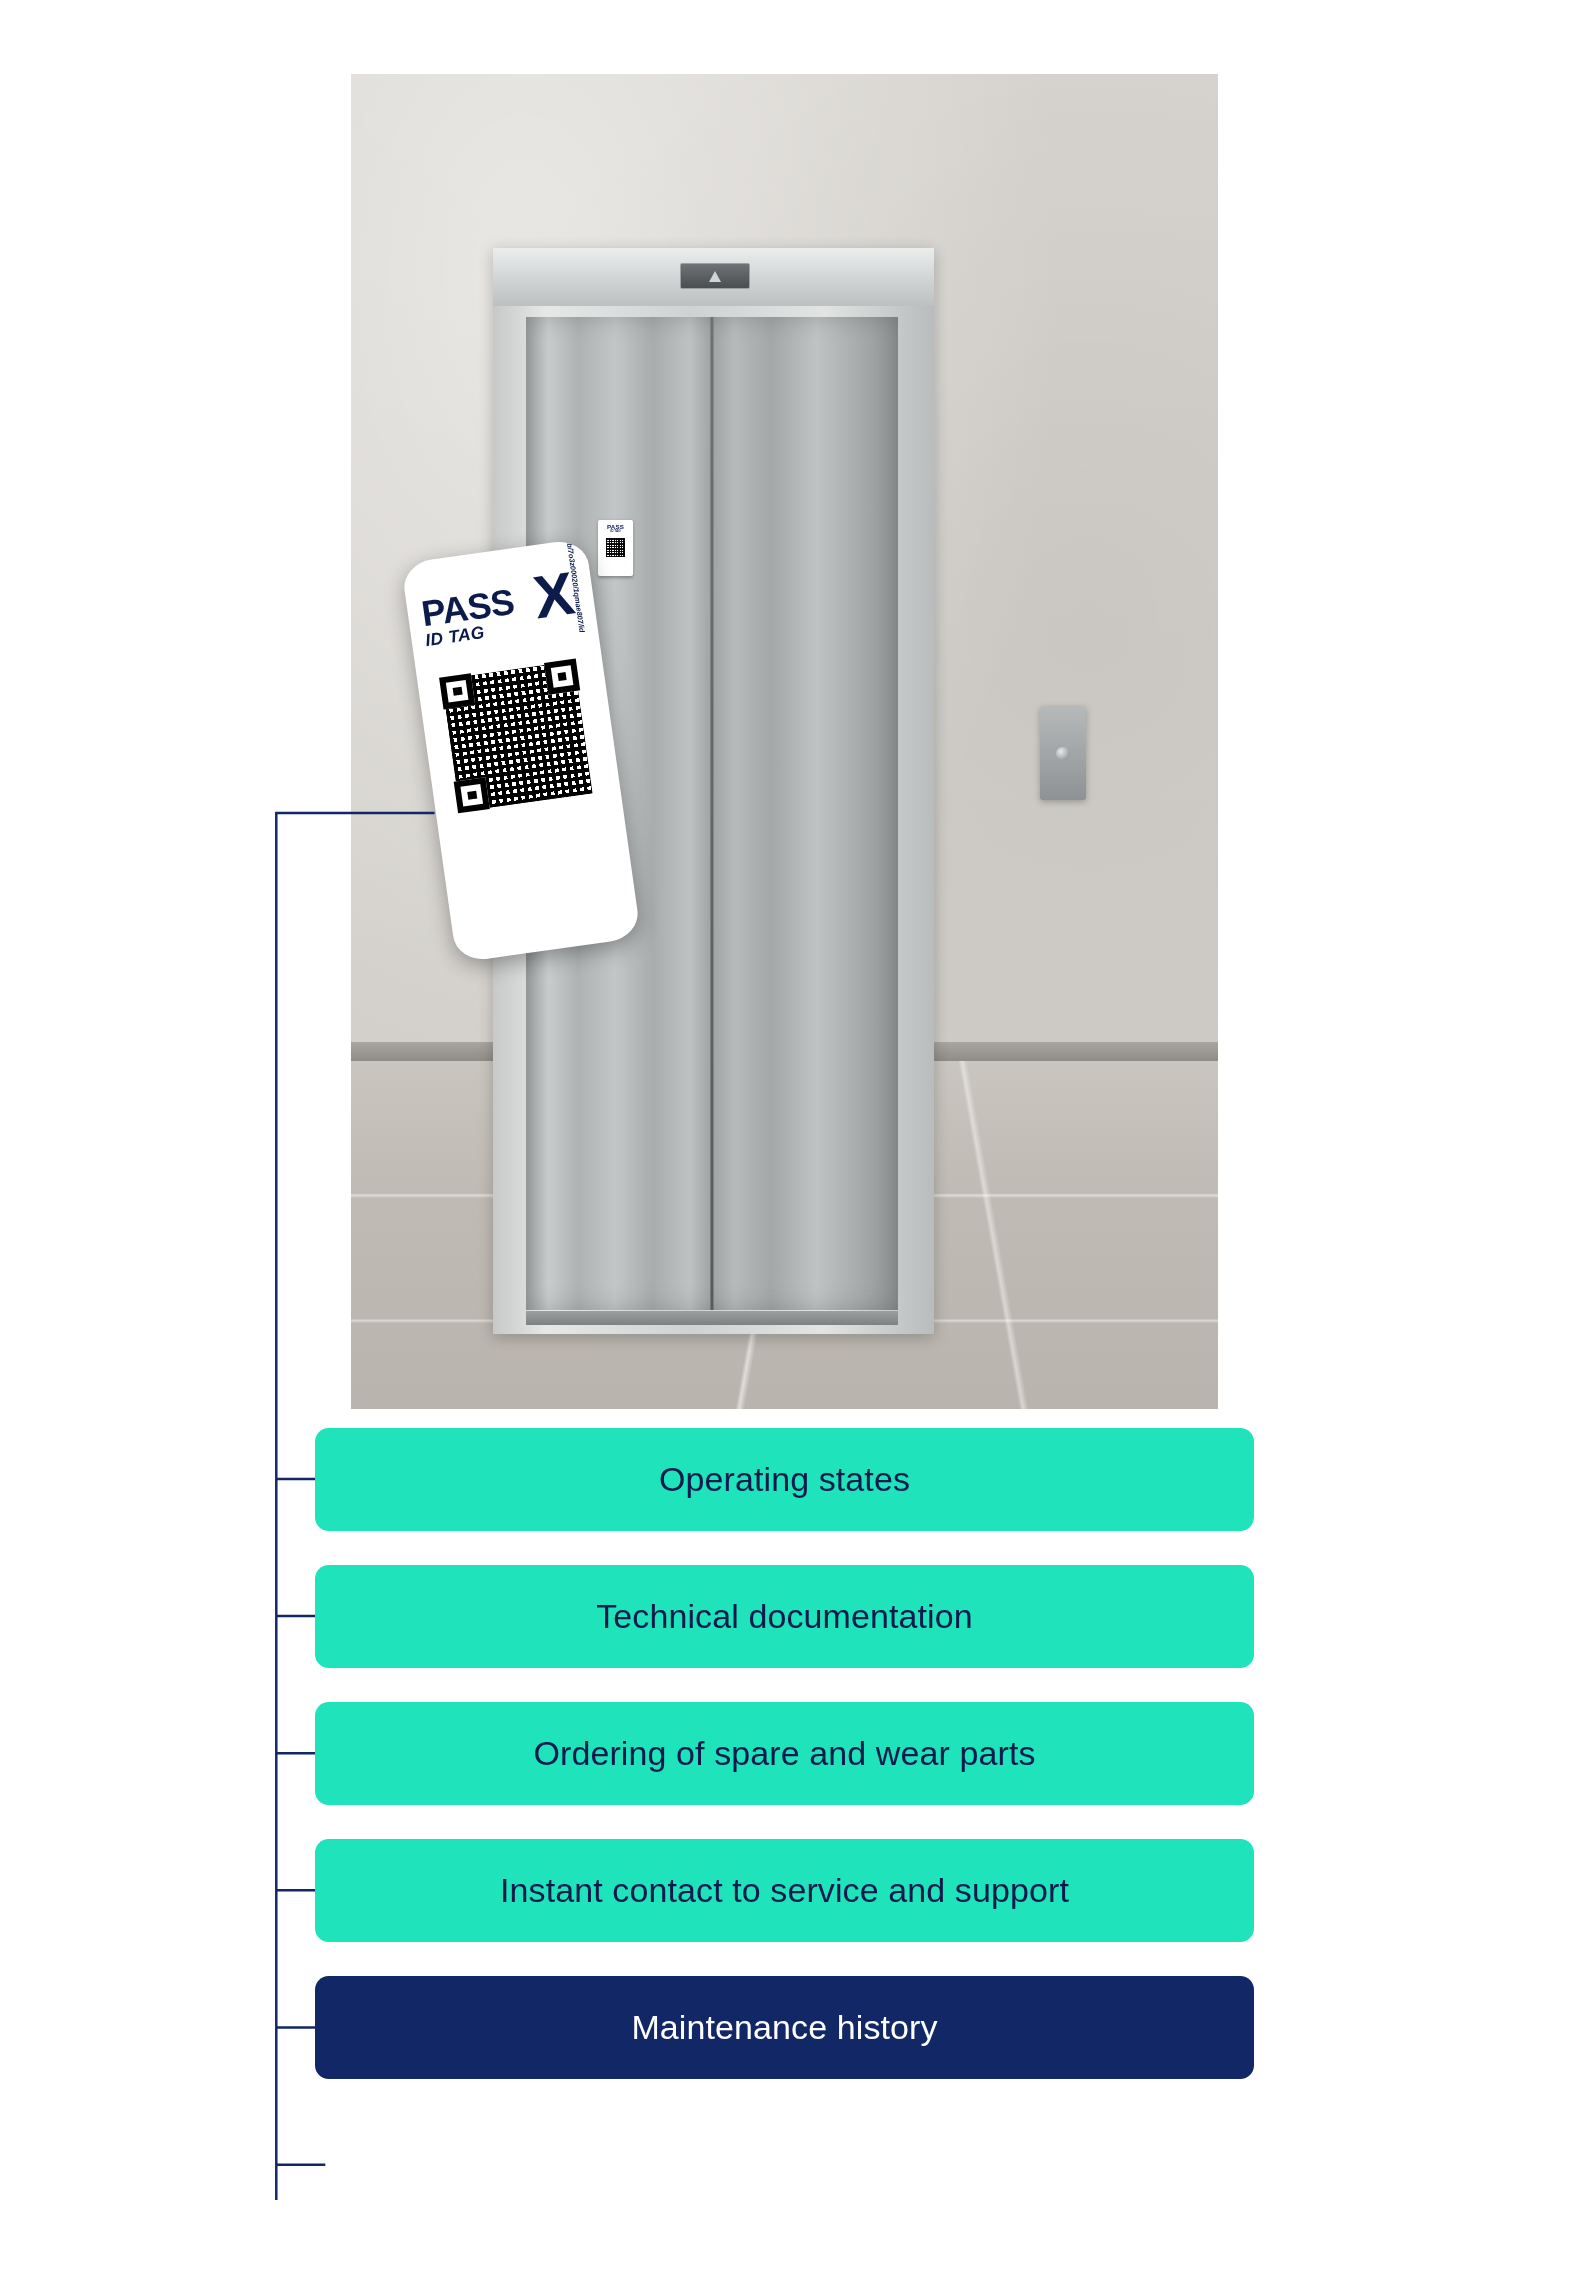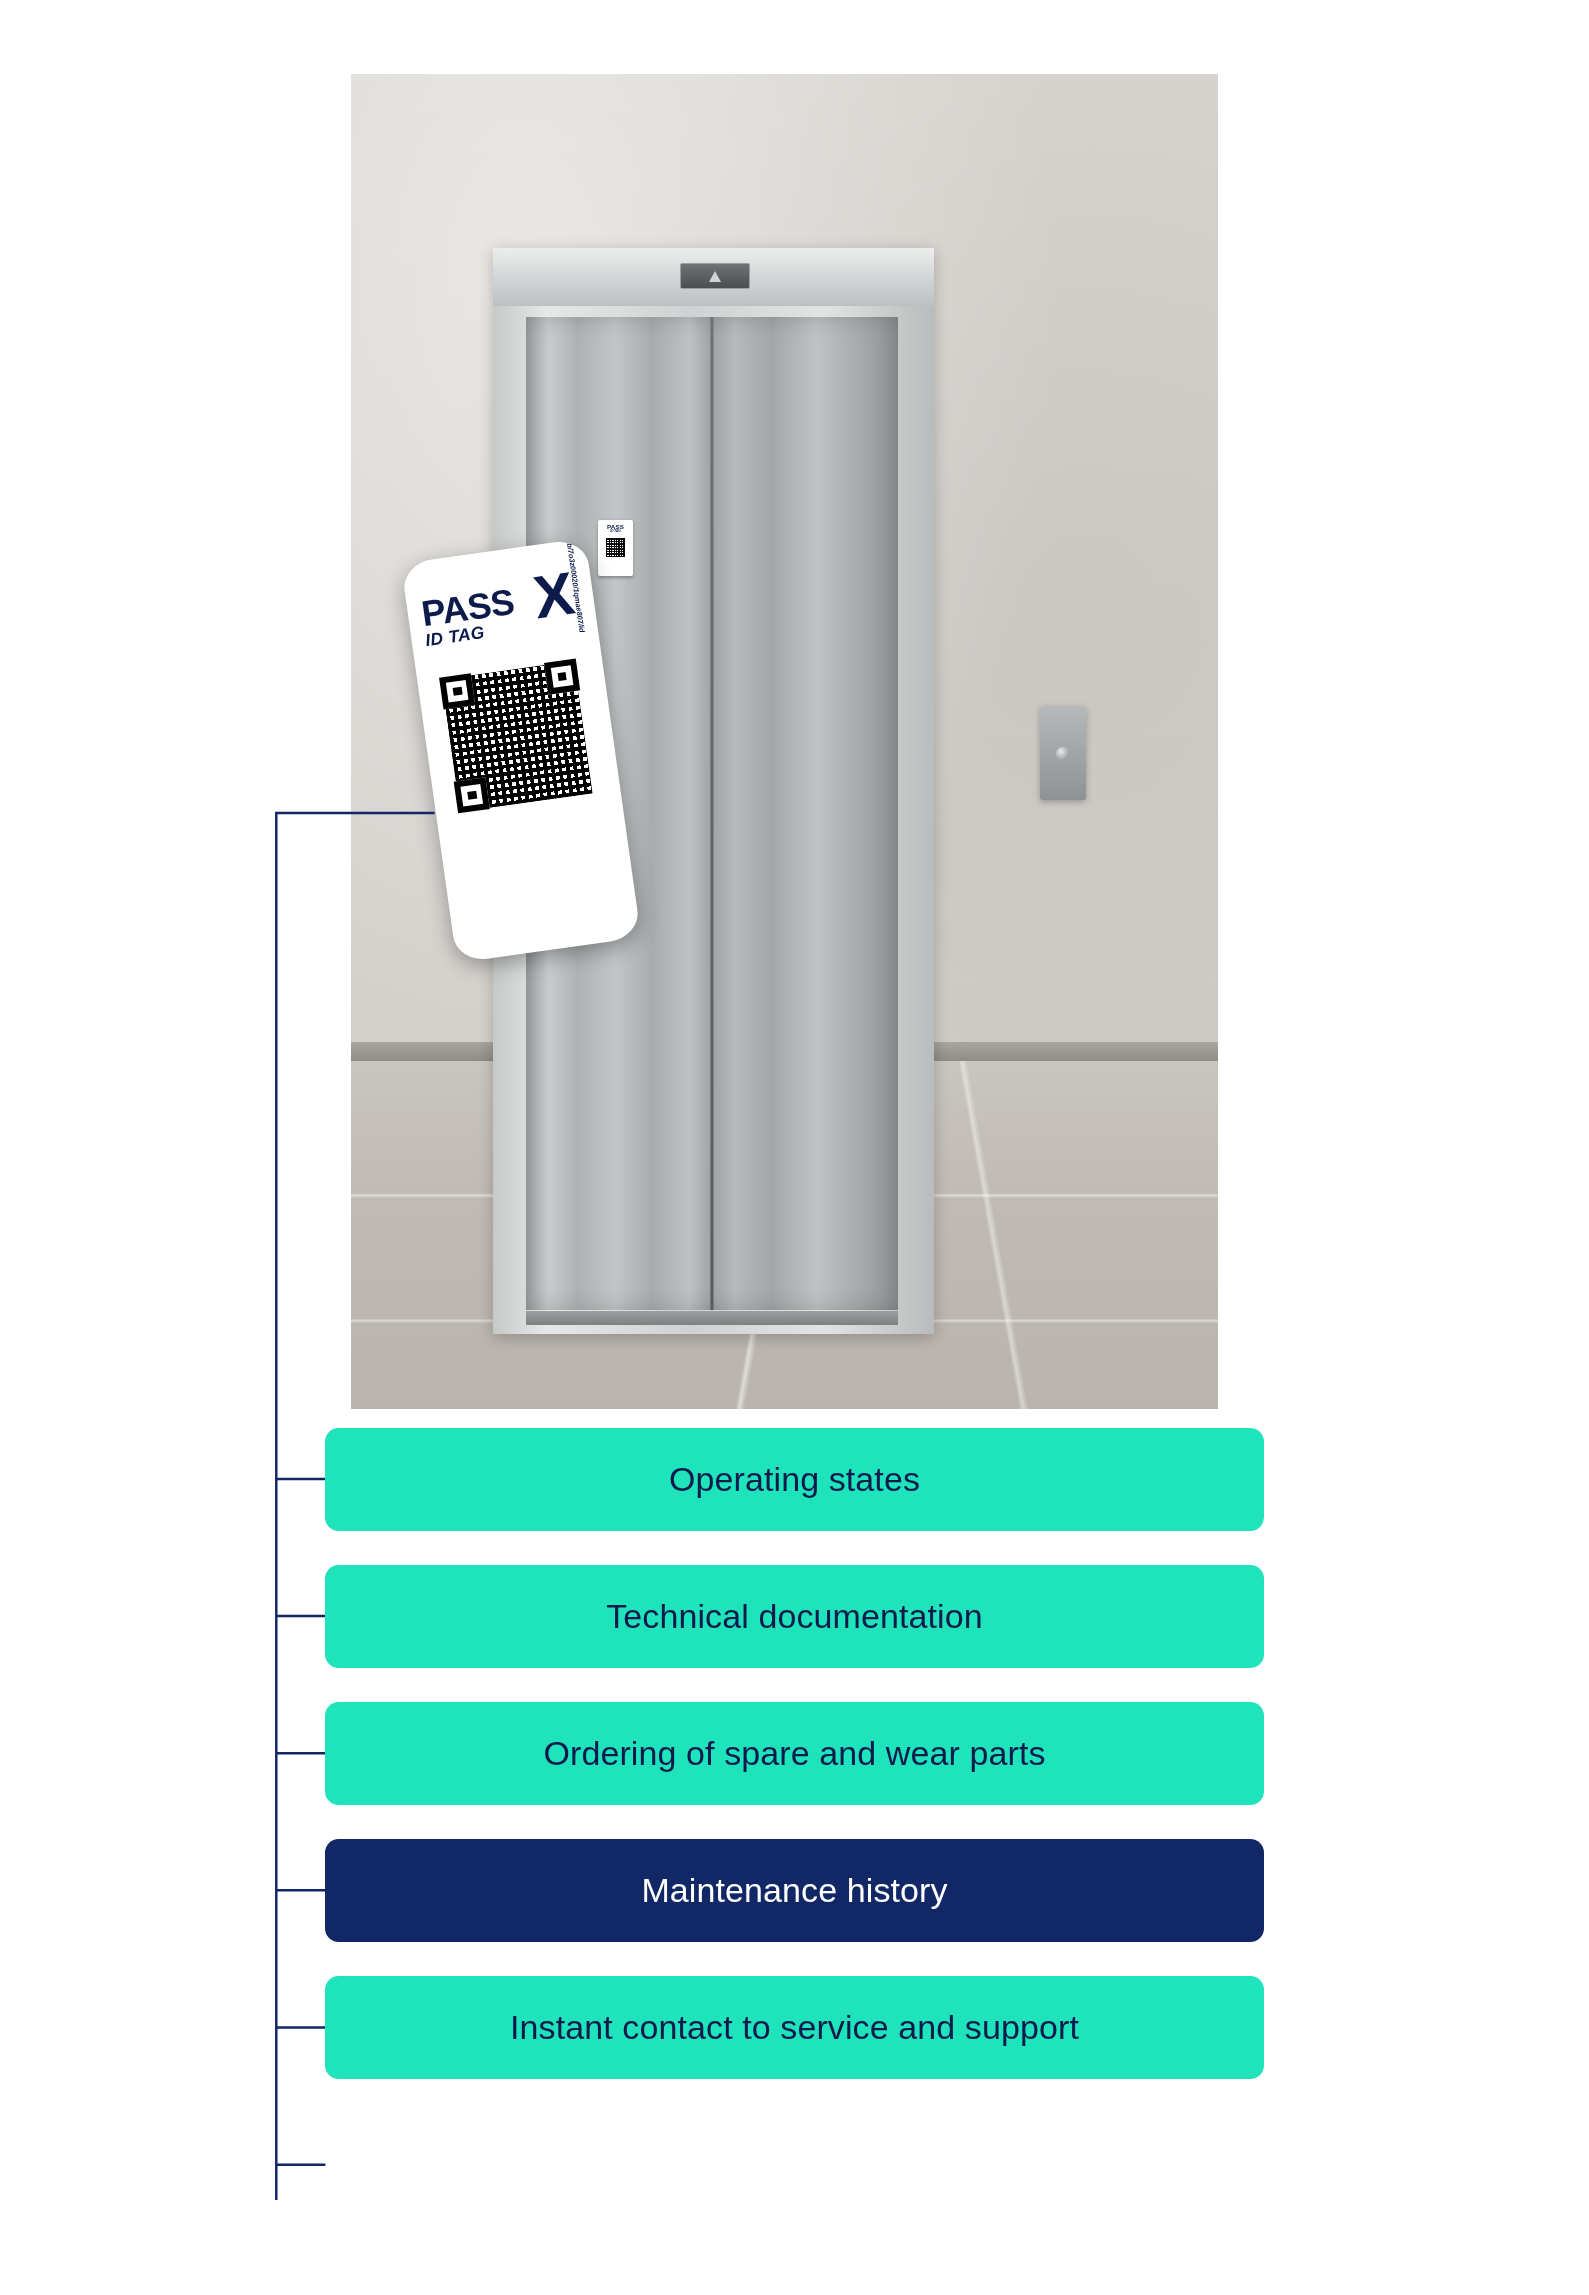--- a/index.html
+++ b/index.html
@@ -231,21 +231,21 @@
     transform: rotate(90deg);
     transform-origin: right top;
   }
 
   
   .connector { position: absolute; left: 0; top: 0; width: 1589px; height: 2295px; pointer-events: none; }
 
   
   .bars {
     position: absolute;
-    left: 325px;
+    left: 315px;
     top: 1428px;
     width: 939px;
   }
   .bar {
     width: 939px;
     height: 103px;
     border-radius: 13.7px;
     display: flex;
     align-items: center;
     justify-content: center;
@@ -333,22 +333,22 @@
   <div class="bars">
     <div class="bar">
       <span>Operating states</span>
     </div>
     <div class="bar">
       <span>Technical documentation</span>
     </div>
     <div class="bar">
       <span>Ordering of spare and wear parts</span>
     </div>
+    <div class="bar">
+      <span>Instant contact to service and support</span>
+    </div>
     <div class="bar dark">
       <span>Maintenance history</span>
     </div>
-    <div class="bar">
-      <span>Instant contact to service and support</span>
-    </div>
   </div>
 
 </div>
 
 
 </body></html>

